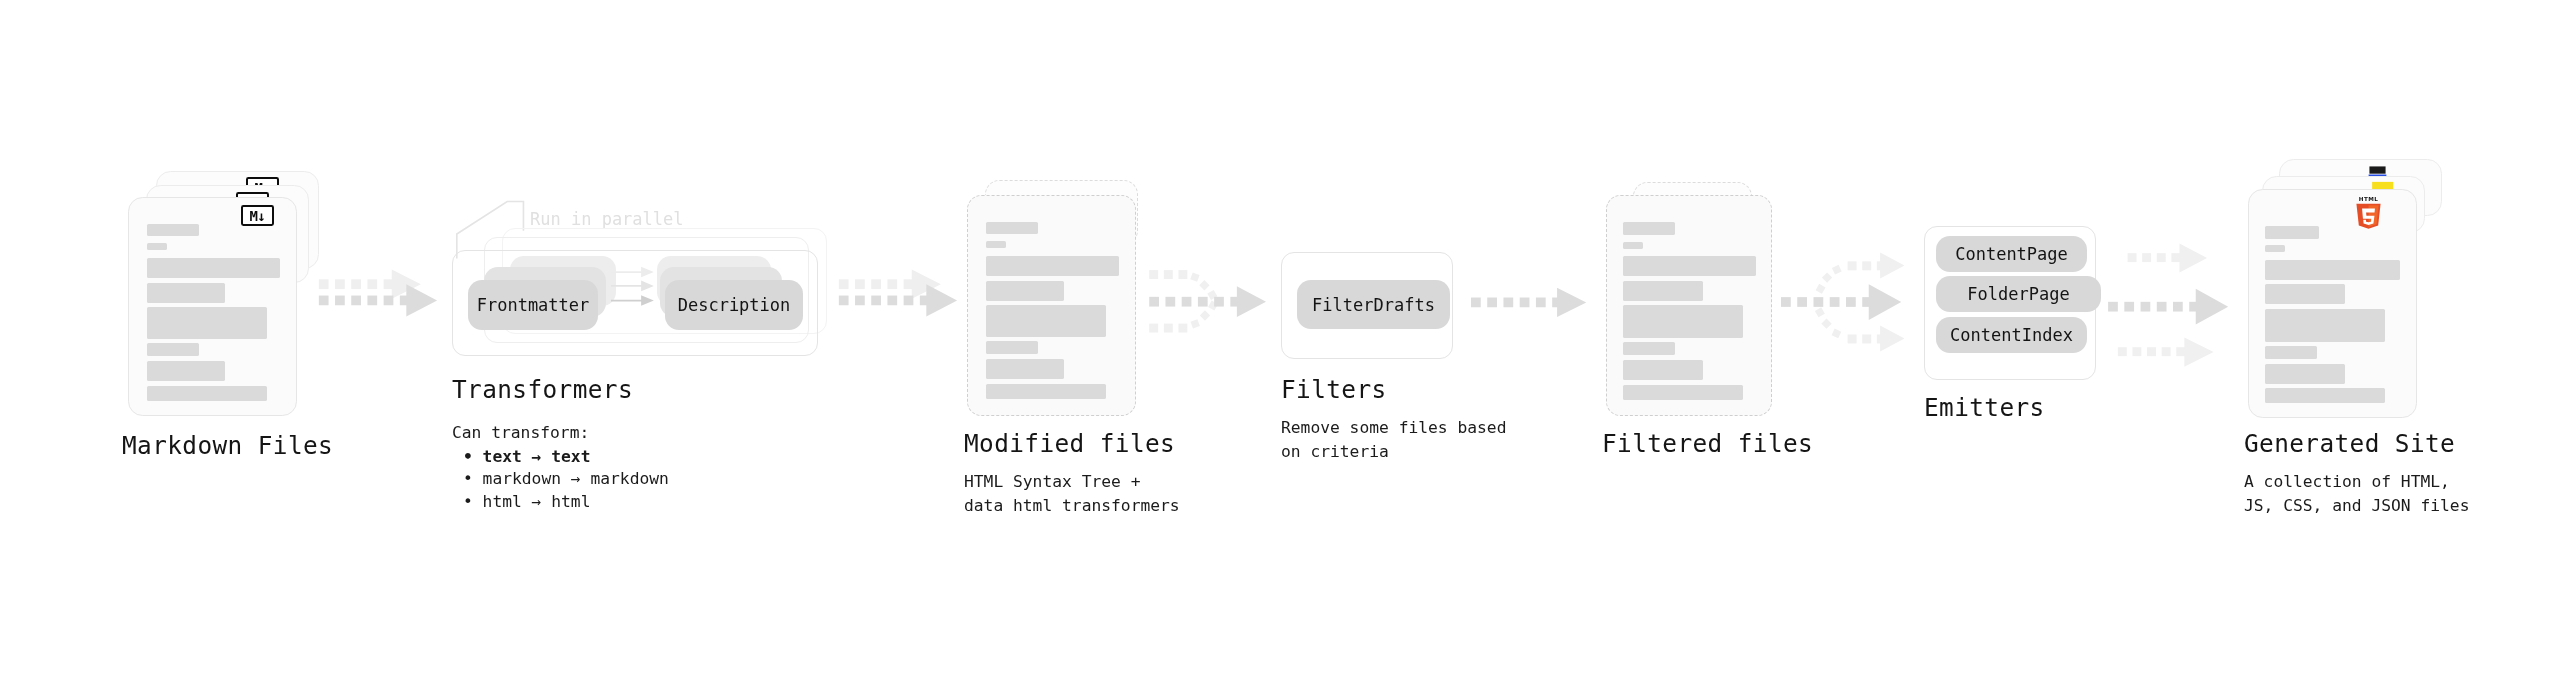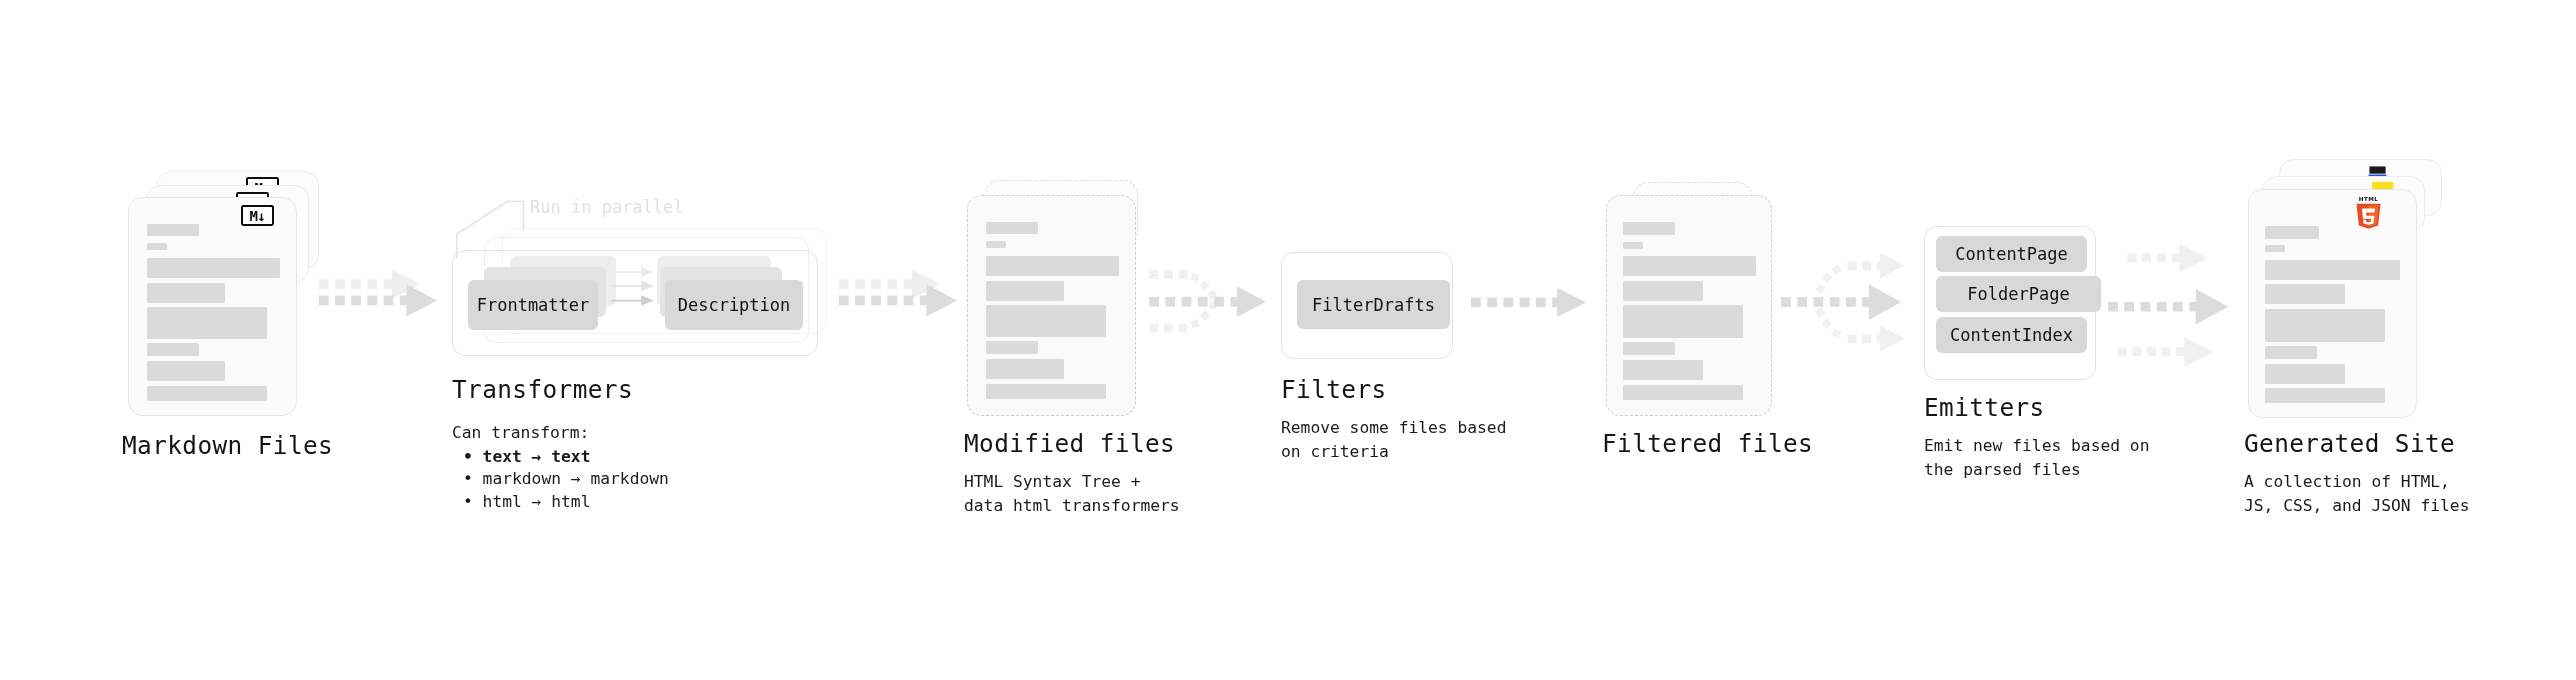--- a/index.html
+++ b/index.html
@@ -57,36 +57,37 @@
     border: 1.6px solid #e4e4e4;
     border-radius: 13px;
     background: rgba(255,255,255,0.0);
   }
   .groupbox.l2 { border-color: #eeeeee; }
   .groupbox.l3 { border-color: #f3f3f3; }
 
   .pill {
     position: absolute;
     background: #d8d8d8;
-    border-radius: 6px;
+    border-radius: 14px;
     display: flex;
     align-items: center;
     justify-content: center;
     font-size: 17px;
     color: #141414;
     white-space: nowrap;
   }
   .pill.g2 { background: #e3e3e3; color: transparent; }
   .pill.g3 { background: #ededed; color: transparent; }
 
   .parallel-label {
     position: absolute;
     font-size: 17px;
     color: #e0e0e0;
     white-space: nowrap;
+    margin-top: 12px;
   }
 
   
   .mdicon {
     position: absolute;
     width: 32.5px; height: 21px;
     border: 2.4px solid #0d0d0d;
     border-radius: 2.4px;
     background: #ffffff;
     display: flex; align-items: center; justify-content: center;
@@ -346,22 +347,20 @@
     <div class="pill" style="left:1936px; top:236px; width:151px; height:36px;">
       <span>ContentPage</span>
     </div>
     <div class="pill" style="left:1936px; top:276px; width:165px; height:36px;">
       <span>FolderPage</span>
     </div>
     <div class="pill" style="left:1936px; top:317px; width:151px; height:36px;">
       <span>ContentIndex</span>
     </div>
     <div class="title" style="left:1924px; top:393px;">Emitters</div>
-    <div class="sub" style="left:1924px; top:434px;">Emit new files based on
-the parsed files</div>
   </div>
 
   <svg class="abs" style="left:2100px; top:232px;" width="159" height="138" viewBox="0 0 196 170">
     <g fill="#f0f0f0">
       <rect x="34" y="26" width="11" height="11"></rect>
         <rect x="52" y="26" width="11" height="11"></rect>
       <rect x="70" y="26" width="11" height="11"></rect>
         <rect x="88" y="26" width="11" height="11"></rect>
       <polygon points="98,14 132,32 98,50"></polygon>
     </g>

